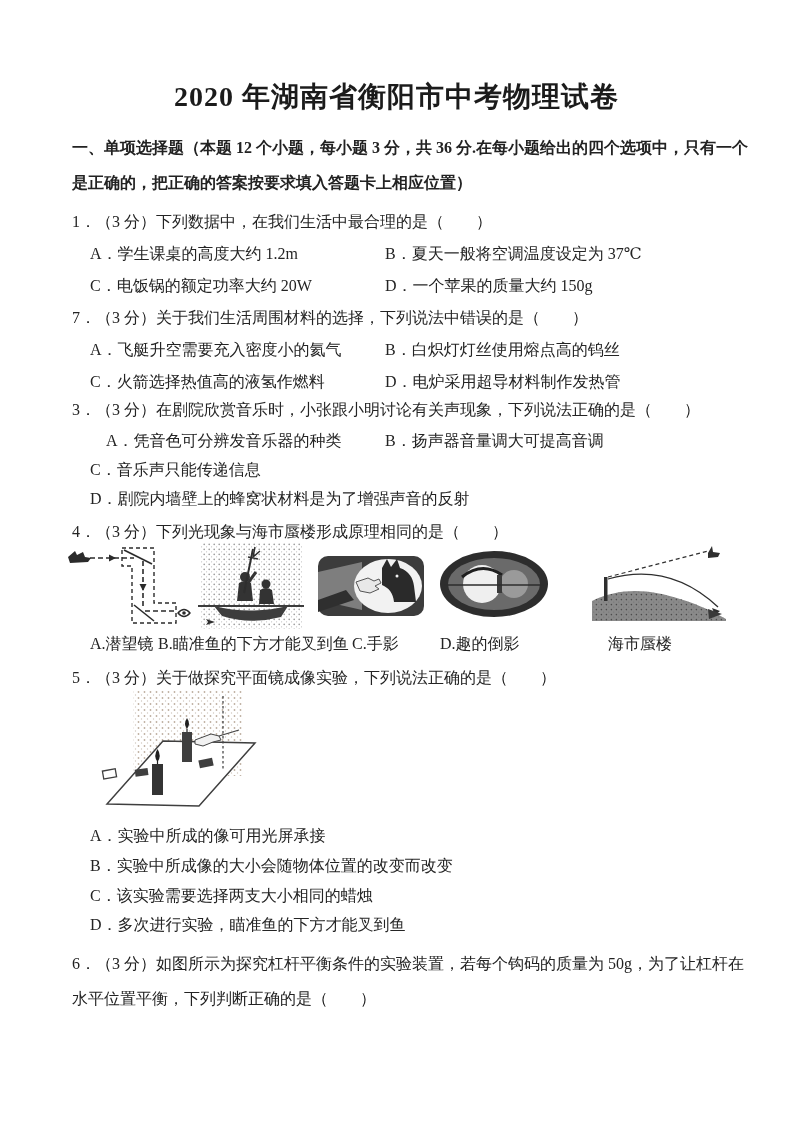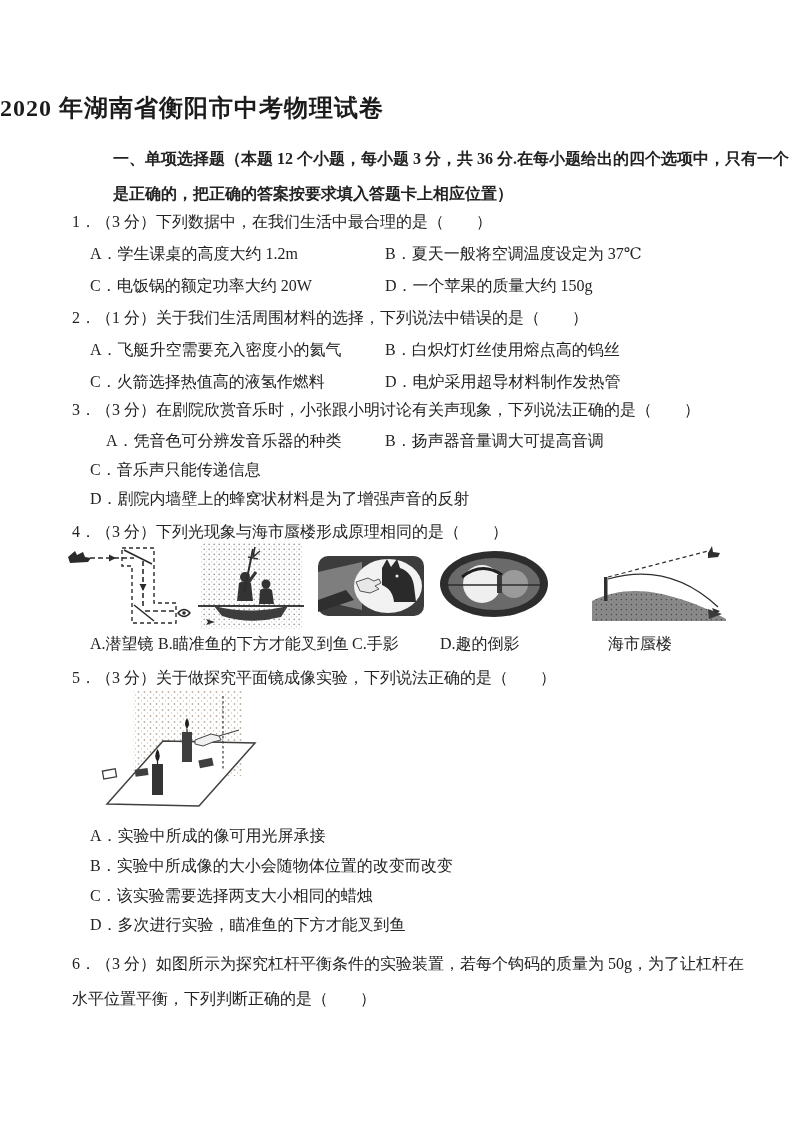--- a/index.html
+++ b/index.html
@@ -2,50 +2,50 @@
 <html><head>
 <meta charset="utf-8">
 <style>
   html,body{margin:0;padding:0;background:#ffffff;}
   .page{
     position:relative;width:793px;height:1122px;background:#ffffff;
     font-family:"Liberation Serif","DejaVu Serif",serif;
     color:#262626;overflow:hidden;
   }
   .title{
-    position:absolute;top:92px;left:0;right:0;text-align:left;
-    font-size:24px;font-weight:bold;letter-spacing:1px;color:#1b1b1b;
+    position:absolute;top:78px;left:0;right:0;text-align:center;
+    font-size:28px;font-weight:bold;letter-spacing:1px;color:#1b1b1b;
   }
   .para{
     position:absolute;left:72px;width:676px;font-size:16px;line-height:35px;
     color:#222;
   }
   .bold{font-weight:bold;}
   .t{
     position:absolute;white-space:nowrap;font-size:16px;line-height:20px;color:#242424;
   }
   .fig{position:absolute;}
   .fig svg{display:block;}
 </style>
 </head>
 <body>
 
 <div class="page">
 
   <div class="title">2020 年湖南省衡阳市中考物理试卷</div>
 
-  <div class="para bold" style="top:141px;margin-left:41px;">一、单项选择题（本题 12 个小题，每小题 3 分，共 36 分.在每小题给出的四个选项中，只有一个是正确的，把正确的答案按要求填入答题卡上相应位置）</div>
+  <div class="para bold" style="top:130px;">一、单项选择题（本题 12 个小题，每小题 3 分，共 36 分.在每小题给出的四个选项中，只有一个是正确的，把正确的答案按要求填入答题卡上相应位置）</div>
 
   <div class="t" style="top:212px;left:72px;">1．（3 分）下列数据中，在我们生活中最合理的是（　　）</div>
   <div class="t" style="top:244px;left:90px;">A．学生课桌的高度大约 1.2m</div>
   <div class="t" style="top:244px;left:385px;">B．夏天一般将空调温度设定为 37℃</div>
   <div class="t" style="top:276px;left:90px;">C．电饭锅的额定功率大约 20W</div>
   <div class="t" style="top:276px;left:385px;">D．一个苹果的质量大约 150g</div>
 
-  <div class="t" style="top:308px;left:72px;">2．（1 分）关于我们生活周围材料的选择，下列说法中错误的是（　　）</div>
+  <div class="t" style="top:308px;left:72px;">7．（3 分）关于我们生活周围材料的选择，下列说法中错误的是（　　）</div>
   <div class="t" style="top:340px;left:90px;">A．飞艇升空需要充入密度小的氦气</div>
   <div class="t" style="top:340px;left:385px;">B．白炽灯灯丝使用熔点高的钨丝</div>
   <div class="t" style="top:372px;left:90px;">C．火箭选择热值高的液氢作燃料</div>
   <div class="t" style="top:372px;left:385px;">D．电炉采用超导材料制作发热管</div>
 
   <div class="t" style="top:400px;left:72px;">3．（3 分）在剧院欣赏音乐时，小张跟小明讨论有关声现象，下列说法正确的是（　　）</div>
   <div class="t" style="top:431px;left:90px;margin-left:16px;">A．凭音色可分辨发音乐器的种类</div>
   <div class="t" style="top:431px;left:385px;">B．扬声器音量调大可提高音调</div>
   <div class="t" style="top:460px;left:90px;">C．音乐声只能传递信息</div>
   <div class="t" style="top:489px;left:90px;">D．剧院内墙壁上的蜂窝状材料是为了增强声音的反射</div>

